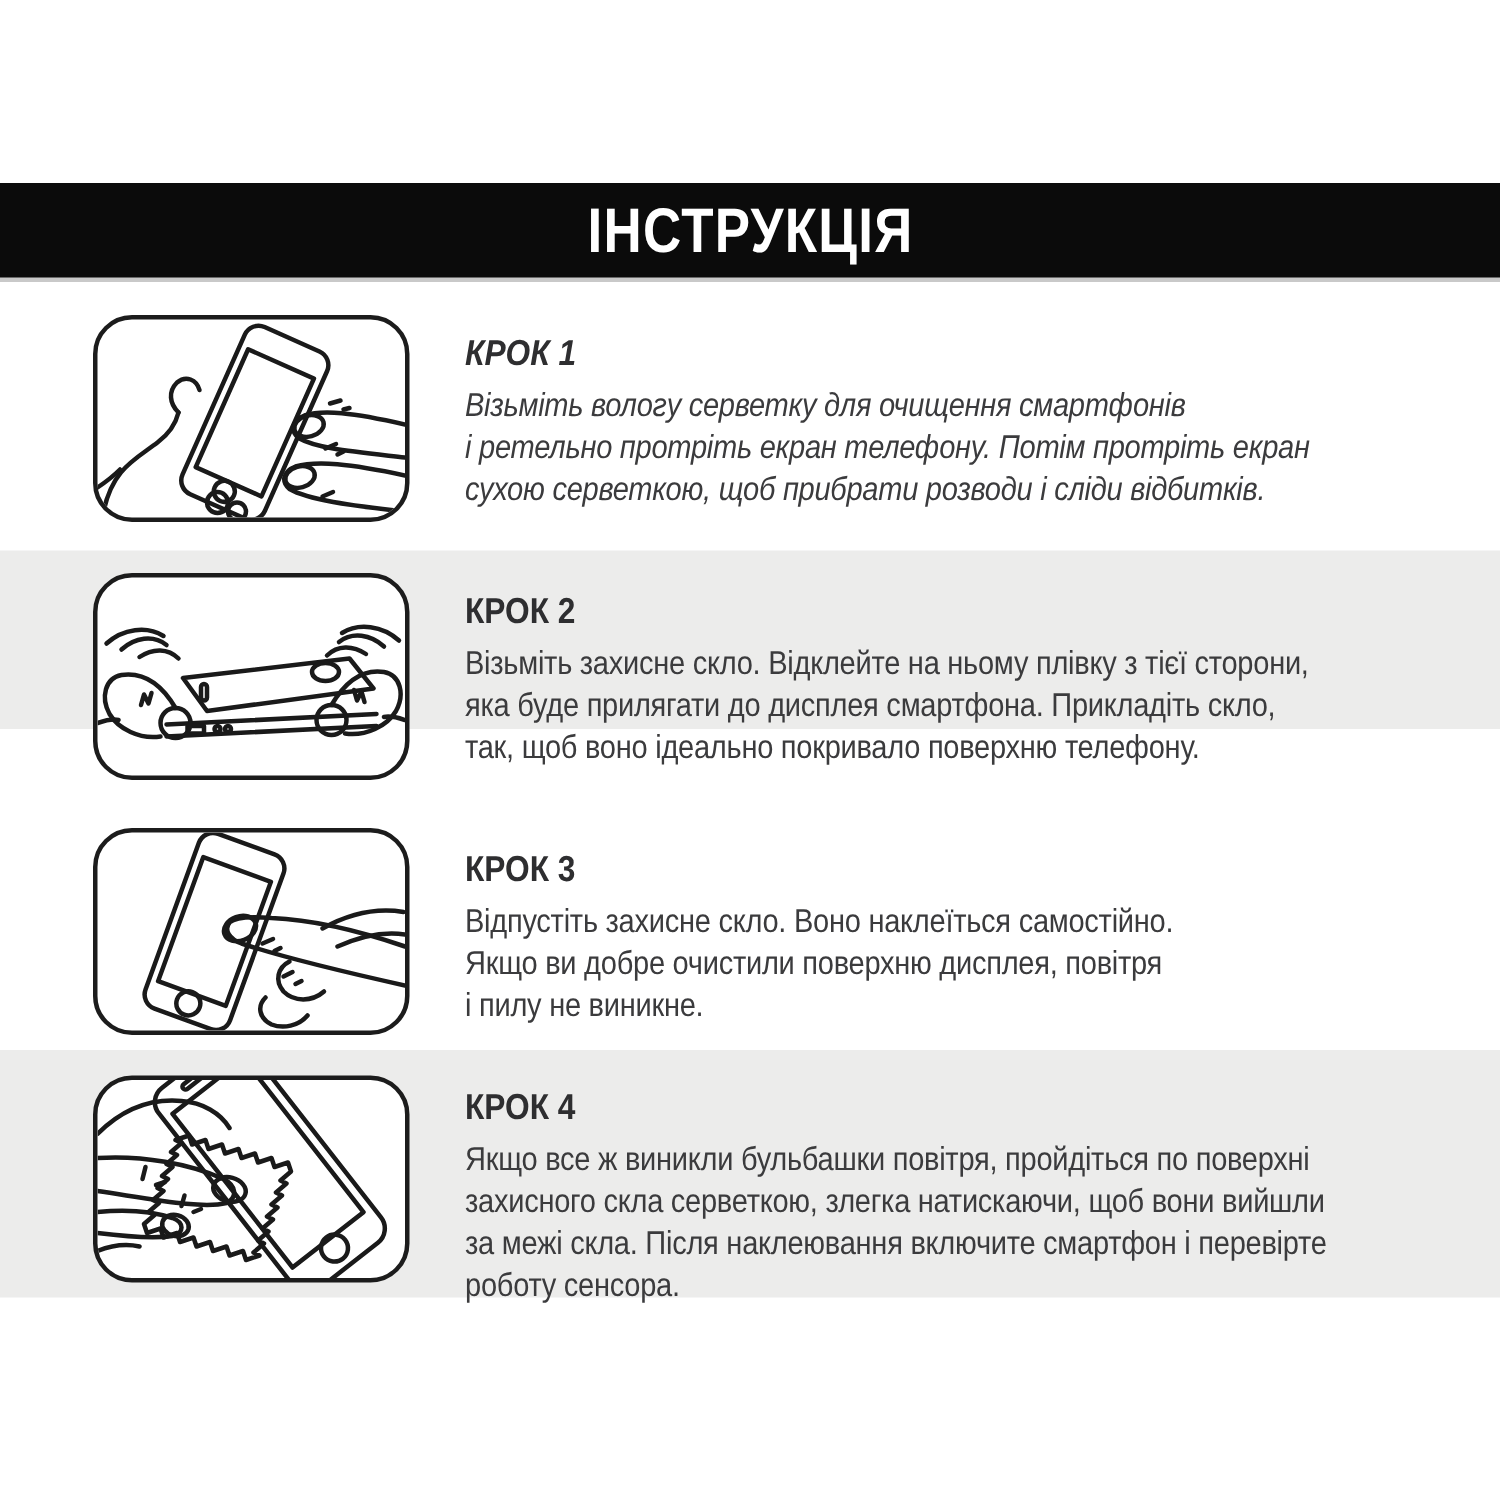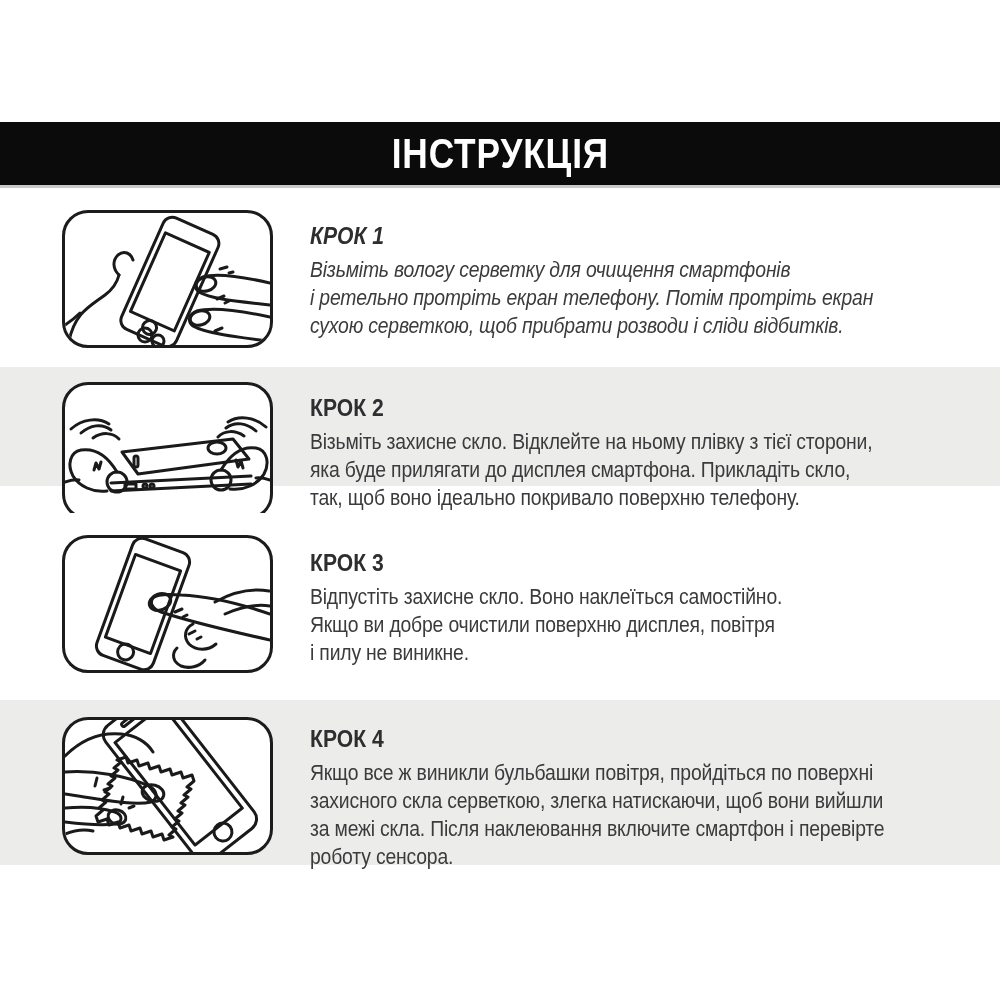--- a/index.html
+++ b/index.html
@@ -19,21 +19,21 @@
   .header-title{
     color:#fff;font-weight:700;font-size:42px;letter-spacing:1px;
     transform:scaleX(0.84);transform-origin:center;white-space:nowrap;
   }
 
   .step{position:absolute;left:0;width:1000px;}
   .step.white{background:var(--page-bg);}
   .step.gray{background:var(--band-bg);}
   .s1{top:191px;height:176px;font-style:italic;}
   .s2{top:367px;height:119px;}
-  .s3{top:513px;height:179px;padding-left:19px;}
+  .s3{top:530px;height:179px;padding-left:19px;}
   .s4{top:700px;height:165px;}
 
   .illus-box{
     position:absolute;left:62px;width:211px;height:138px;
     background:#fff;border:3px solid #1c1c1c;border-radius:26px;
     overflow:hidden;
   }
   .s1 .illus-box{top:19px;}
   .s2 .illus-box{top:15px;}
   .s3 .illus-box{top:22px;}

